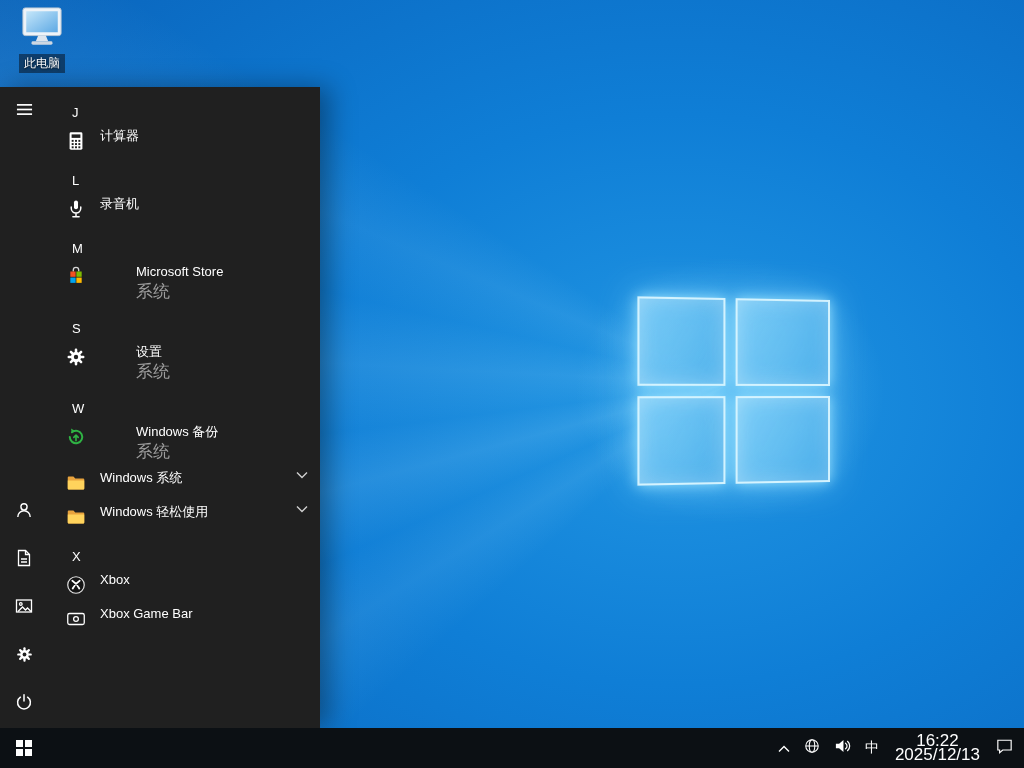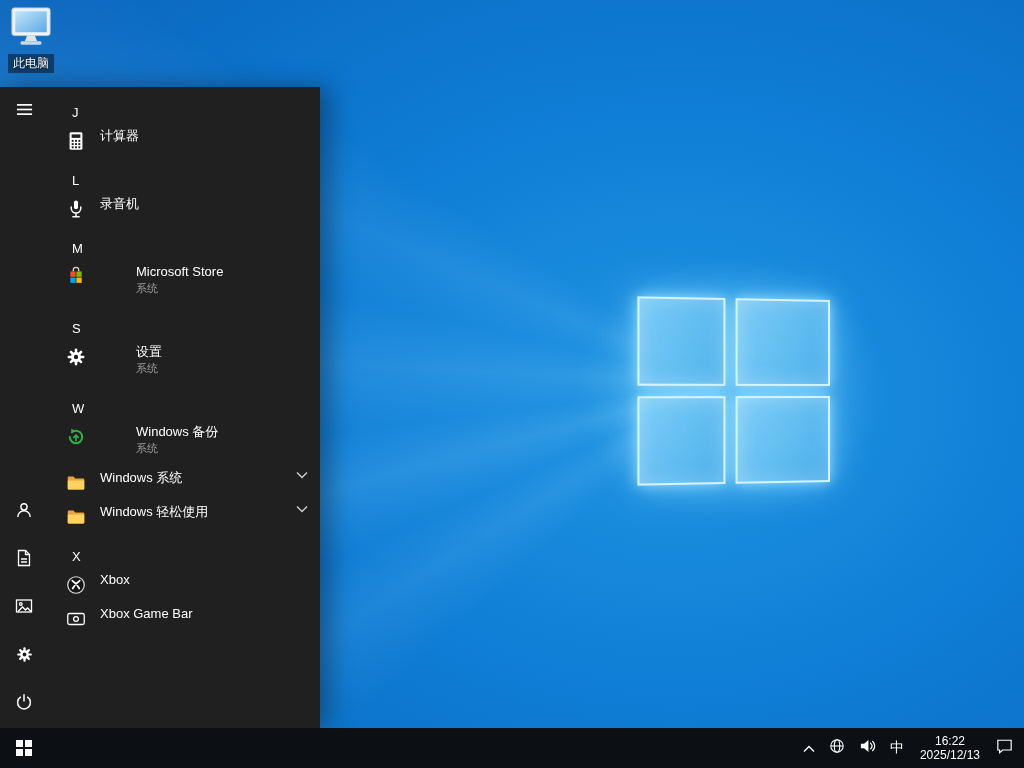--- a/index.html
+++ b/index.html
@@ -42,21 +42,21 @@
   }
   .pane {
     background: linear-gradient(118deg, rgba(130,208,248,0.80), rgba(72,172,232,0.70));
     border:2px solid rgba(218,246,255,0.95);
     box-shadow: 0 0 12px rgba(155,228,255,0.85), inset 0 0 20px rgba(255,255,255,0.30);
   }
 
   
   .desktop-icon {
     position:absolute; left:8px; top:6px; width:68px;
-    display:flex; flex-direction:column; align-items:flex-start; gap:2px;
+    display:flex; flex-direction:column; align-items:center; gap:2px;
     cursor:default; z-index:5;
   }
   .desktop-icon .label {
     font-size:12px; color:#fff; text-align:center;
     background:rgba(10,20,35,0.55); padding:1px 5px;
     text-shadow:0 1px 2px rgba(0,0,0,0.8);
     white-space:nowrap;
   }
 
   
@@ -74,37 +74,37 @@
   }
   .menu-item {
     height:34px; flex:none; display:flex; align-items:flex-start;
     padding:0 12px 0 16px; color:#fff; font-size:13px;
   }
   .menu-item.double { height:46px;gap:36px; }
   .mi-icon { width:24px; height:24px; margin-right:12px; flex:none;
     display:flex; align-items:center; justify-content:center; }
   .mi-text { flex:1; display:flex; flex-direction:column; justify-content:center; line-height:1.15; overflow:hidden; }
   .mi-label { white-space:nowrap; }
-  .mi-sub { font-size:11px; color:#9d9d9d; margin-top:2px; }
+  .mi-sub { font-size:17px; color:#9d9d9d; margin-top:2px; }
   .mi-chevron { flex:none; margin-left:6px; display:flex; align-items:center; }
 
   
   .taskbar {
     position:absolute; left:0; bottom:0; width:1024px; height:40px;
     background:#0c1014; z-index:30; display:flex; align-items:stretch;
   }
   .start-btn { width:48px; display:flex; align-items:center; justify-content:center; }
   .win-grid { width:16px; height:16px; display:grid;
     grid-template-columns:1fr 1fr; grid-template-rows:1fr 1fr; gap:2px; }
   .win-grid i { background:#fff; }
   .tray { margin-left:auto; display:flex; align-items:center; padding-right:4px; }
   .tray-item { height:40px; display:flex; align-items:center; justify-content:center;
     padding:0 7px; color:#fff; }
   .ime { font-size:14px; }
-  .clock { flex-direction:column; font-size:12px; line-height:14px; text-align:center; padding:9px 9px; }
+  .clock { flex-direction:column; font-size:17px; line-height:14px; text-align:center; padding:9px 9px; }
 </style>
 </head>
 <body>
 
 <div class="desktop">
   <div class="rays"></div>
   <div class="logo-glow"></div>
   <div class="win-wallpaper-logo">
     <div class="pane"></div>
     <div class="pane"></div>

